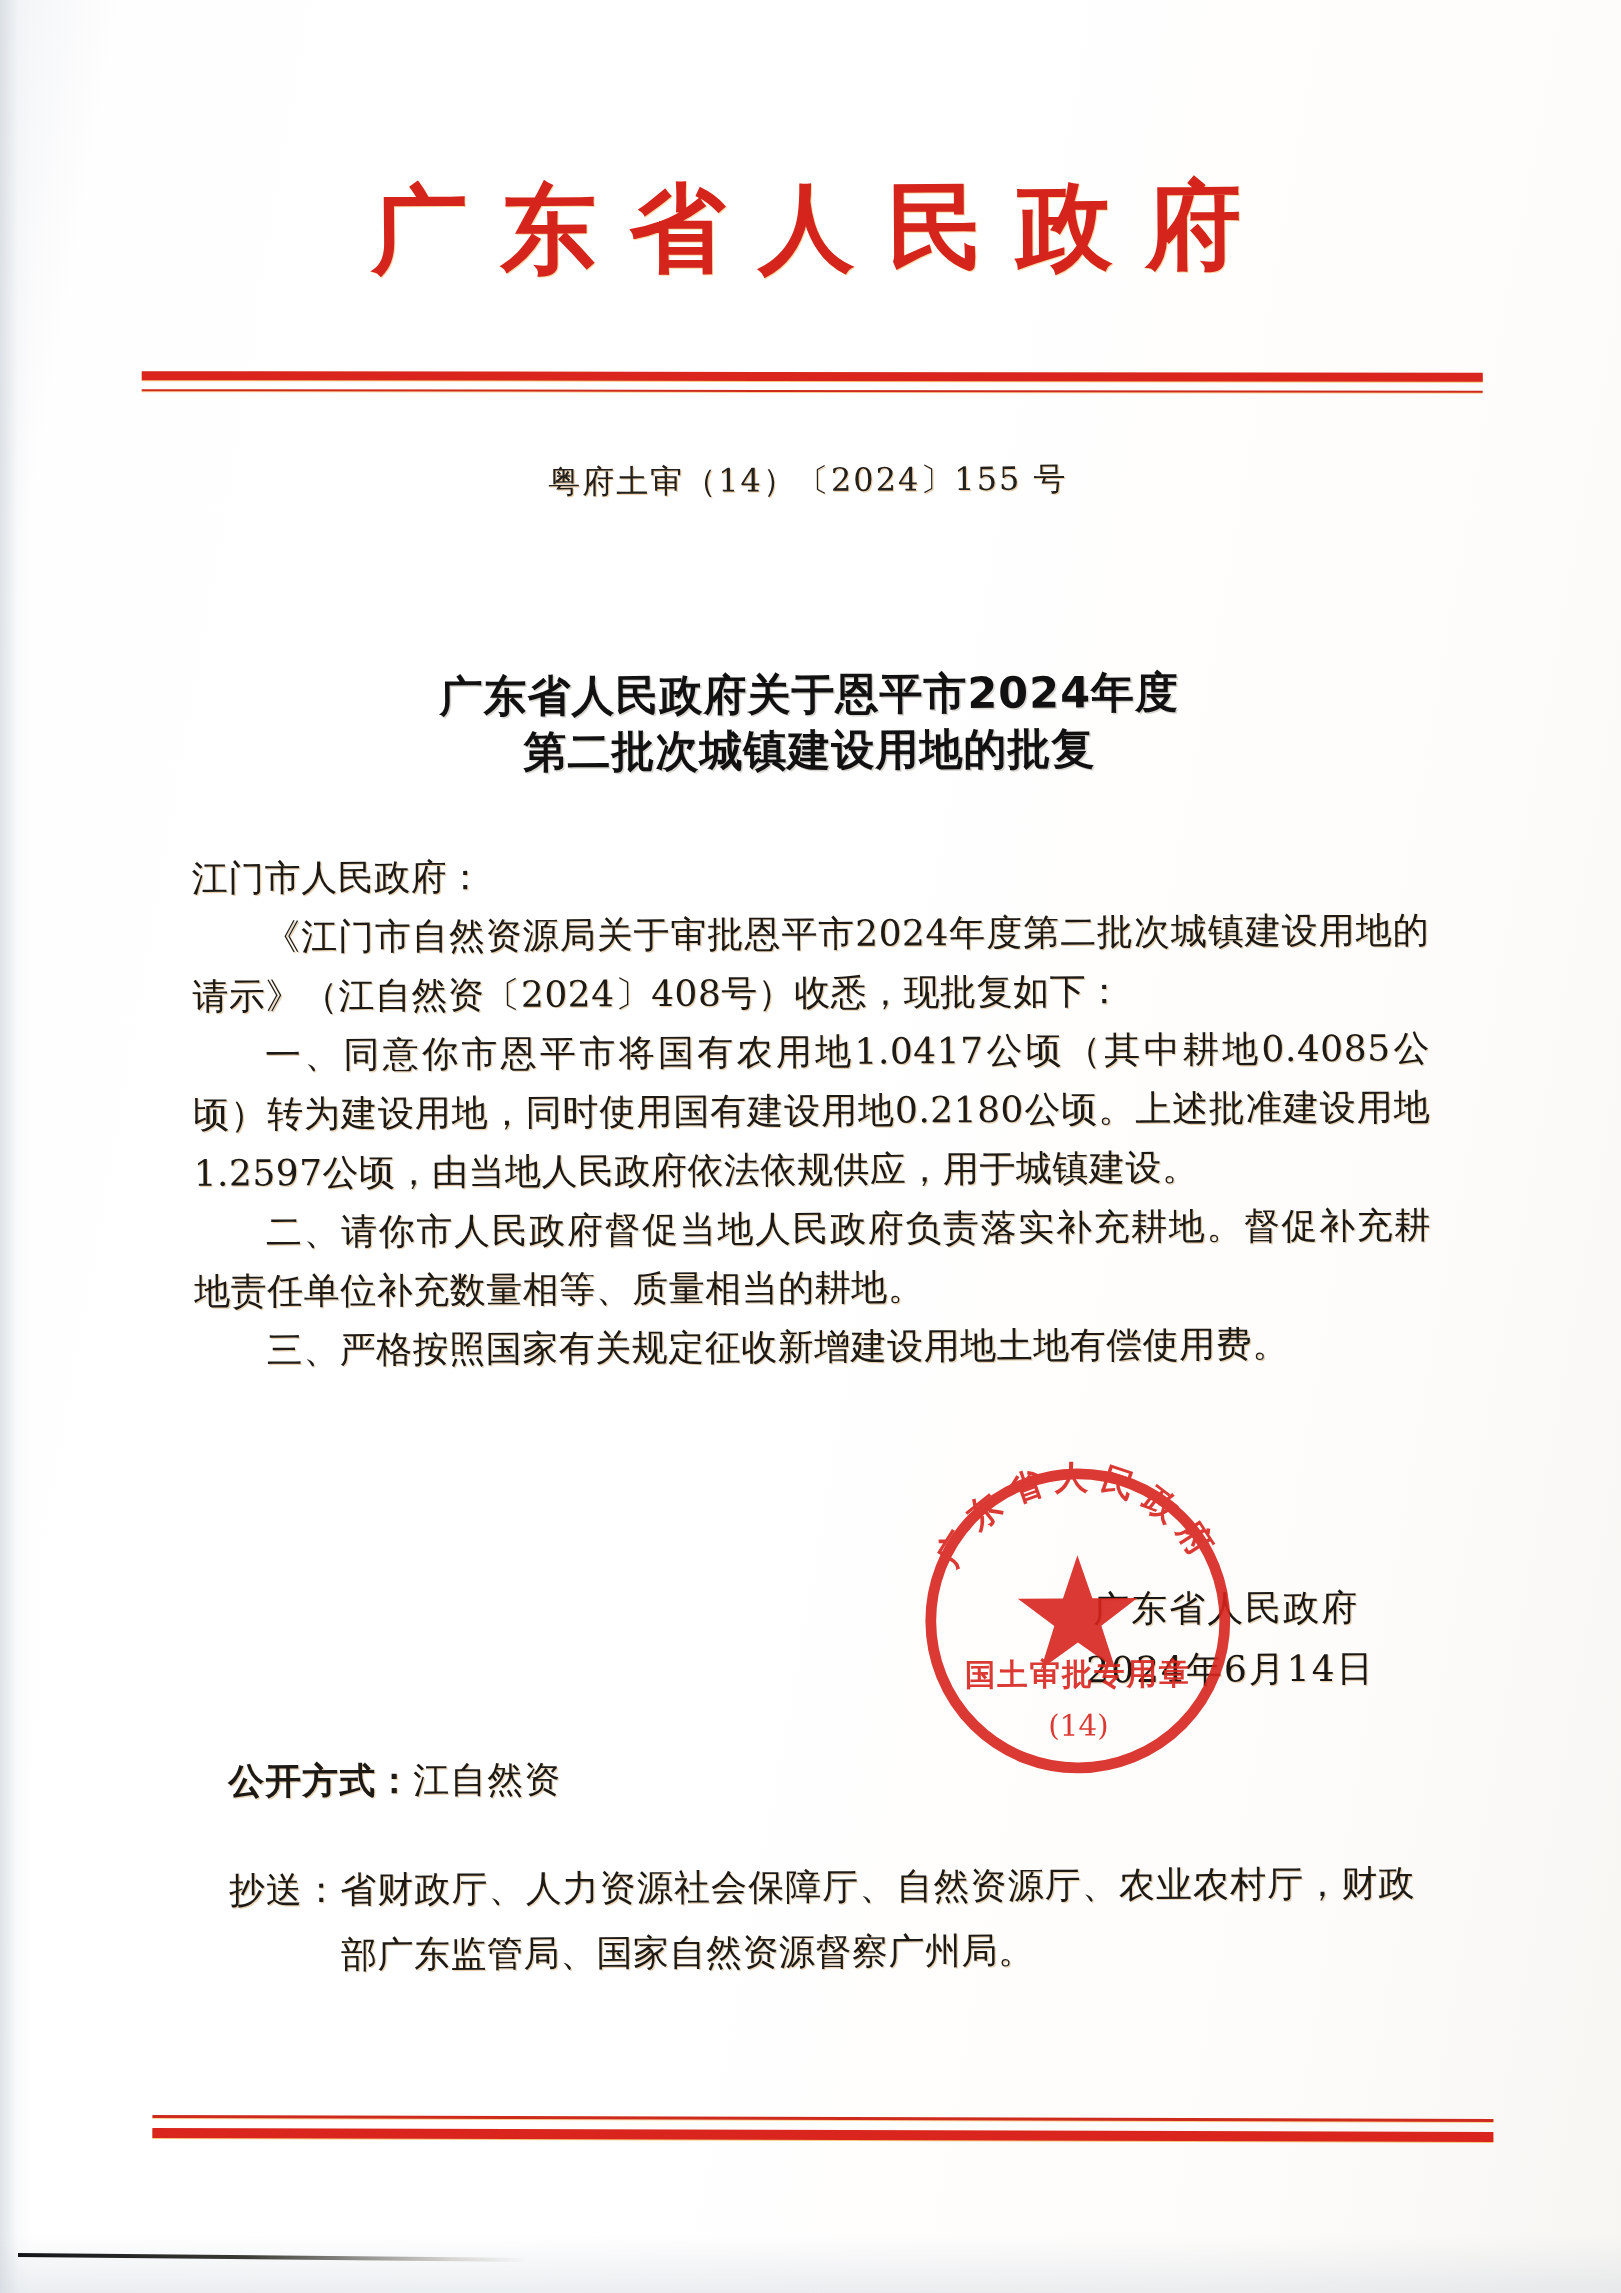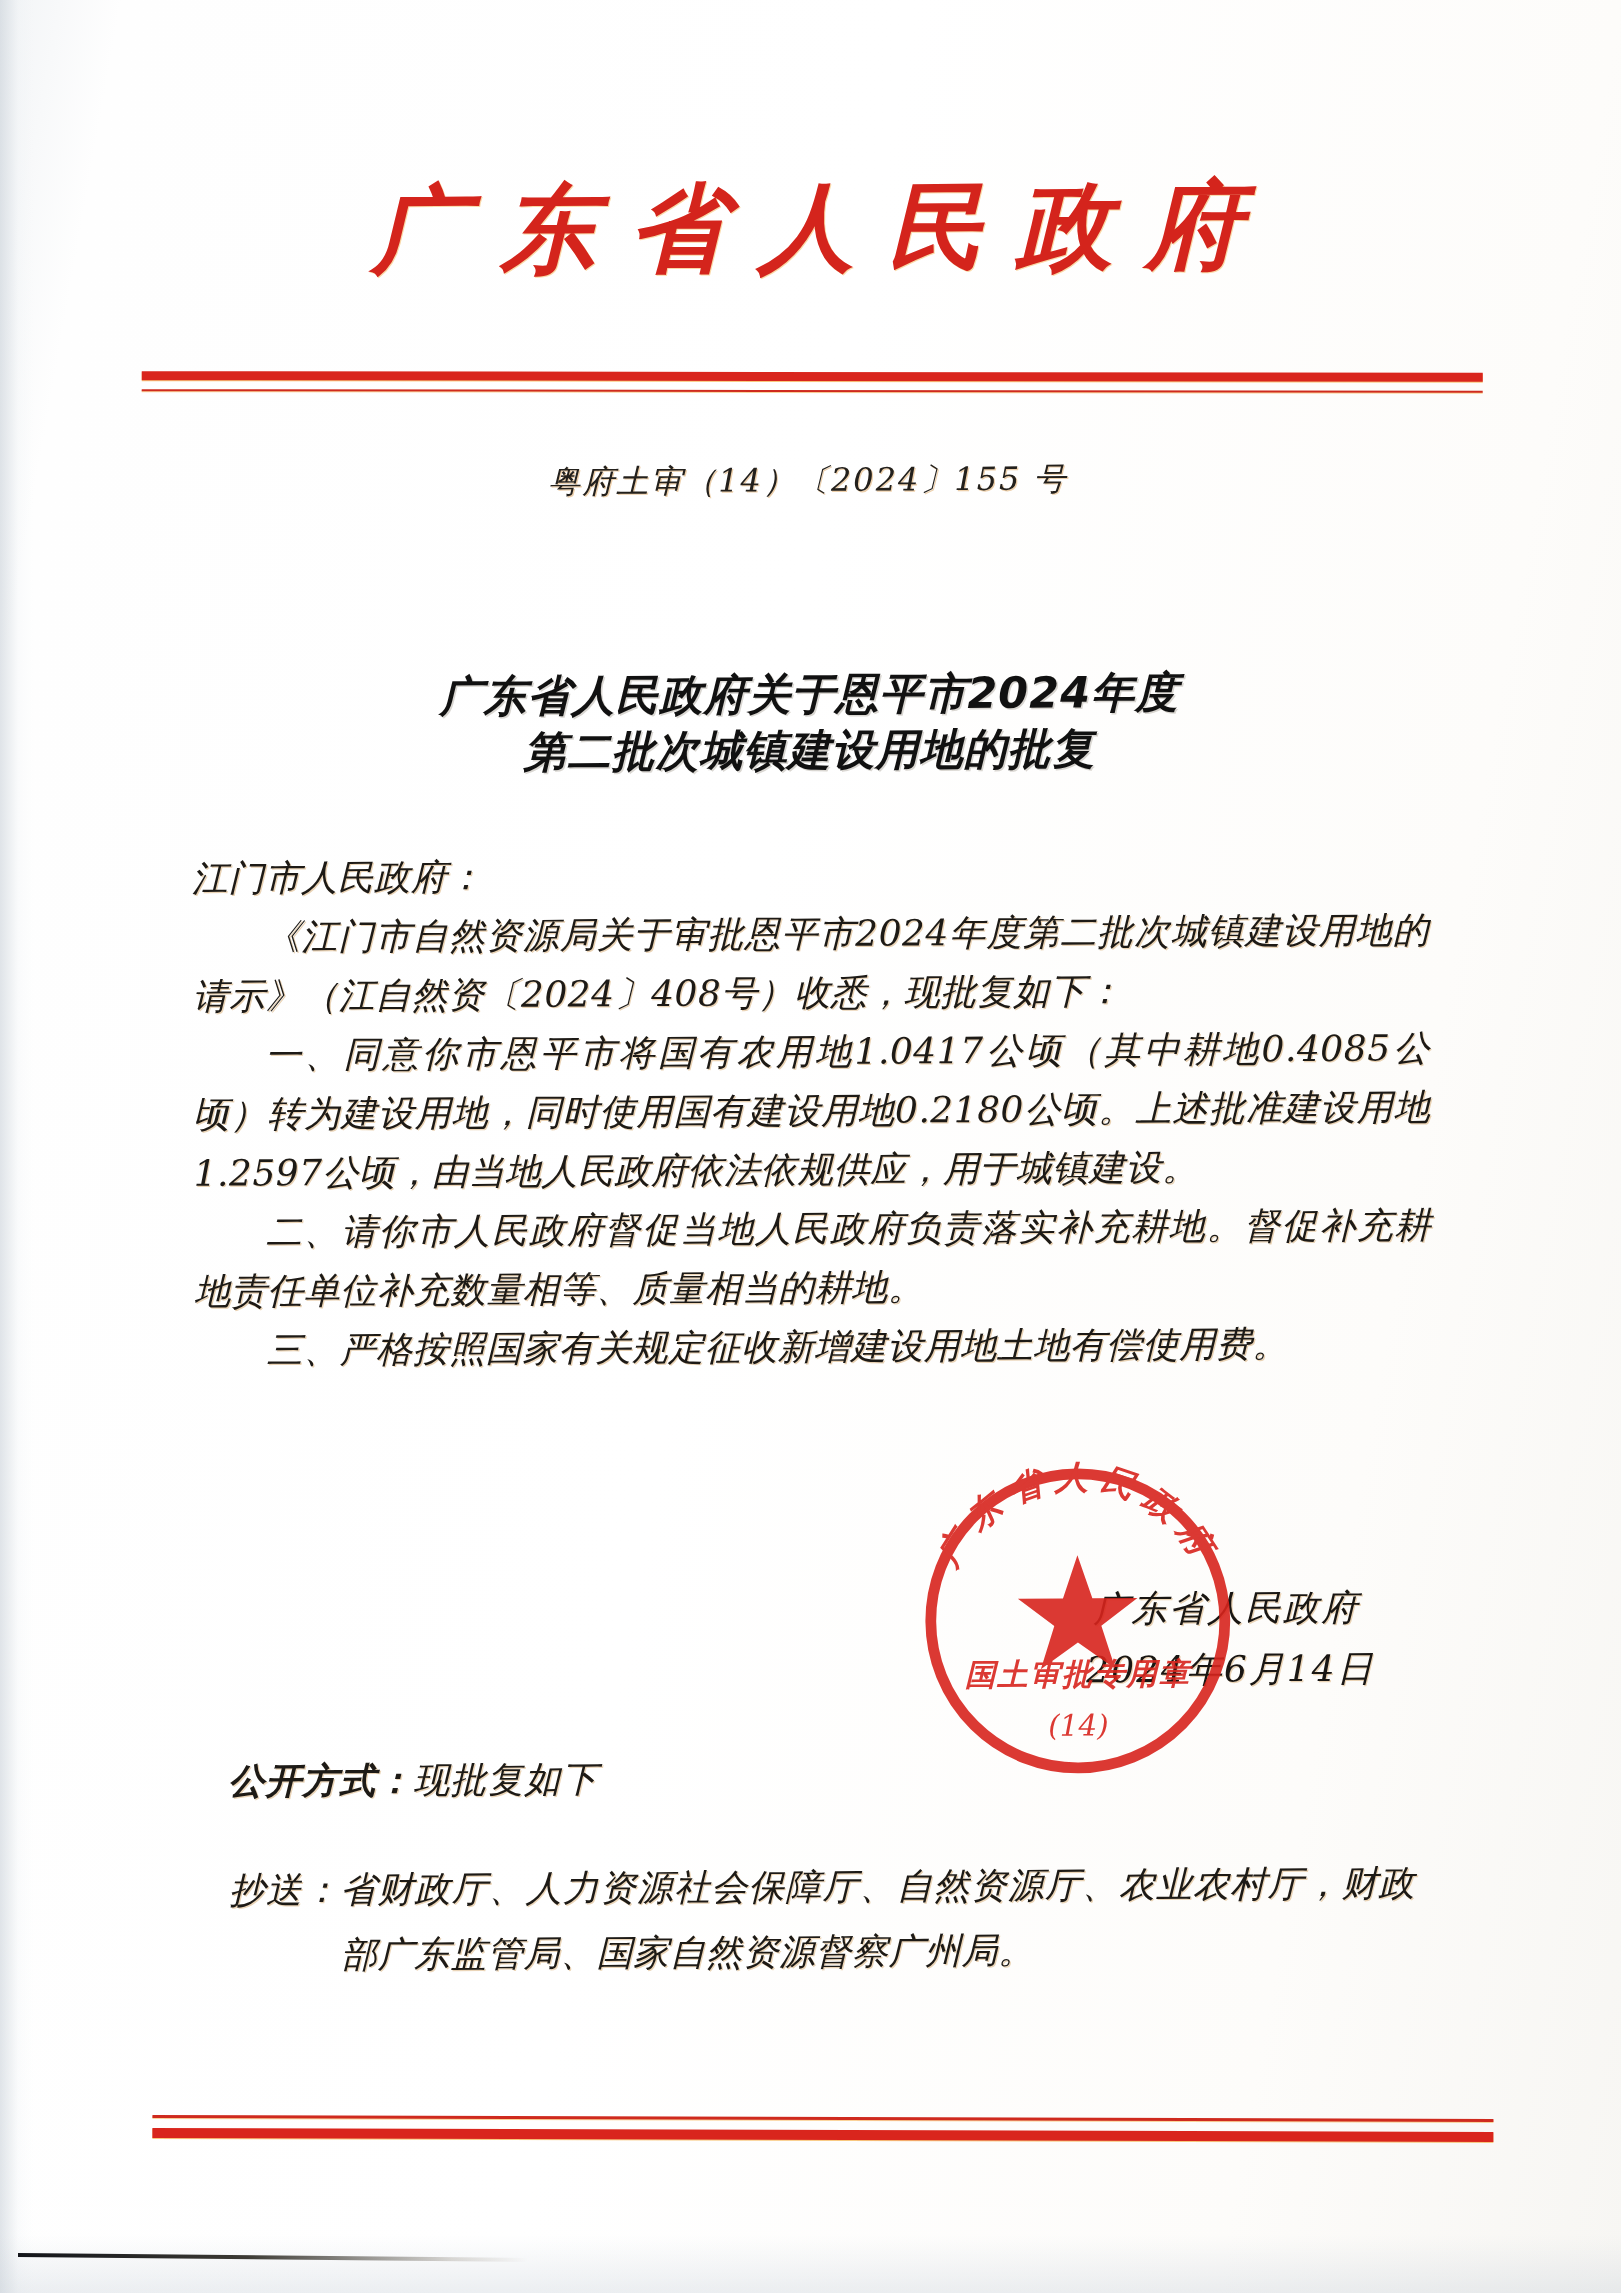--- a/index.html
+++ b/index.html
@@ -10,21 +10,20 @@
   body {
     font-family: "DejaVu Serif", "Liberation Serif", serif;
   }
 
   .page {
     position: relative;
     width: 1621px;
     height: 2294px;
     background: #fdfdfb;
     overflow: hidden;
-    font-style: italic;
   }
 
   
   .paper-tone {
     position: absolute;
     inset: 0;
     background:
       linear-gradient(100deg, #f2f4f6 0%, #fefefe 6%, #ffffff 45%, #fdfcfa 80%, #f7f6f3 100%);
     pointer-events: none;
   }
@@ -274,21 +273,21 @@
           <text font-family="'DejaVu Serif','Liberation Serif',serif" font-size="34" font-weight="700" fill="#d8241d" letter-spacing="11">
             <textPath href="#sealArcTop" startOffset="50%" text-anchor="middle">广东省人民政府</textPath>
           </text>
           <text x="175" y="240" text-anchor="middle" font-family="'DejaVu Serif','Liberation Serif',serif" font-size="31" font-weight="700" fill="#d8241d" letter-spacing="2">国土审批专用章</text>
           <text x="175" y="292" text-anchor="middle" font-family="'DejaVu Serif','Liberation Serif',serif" font-size="30" fill="#d8241d">(14)</text>
         </g>
       </svg>
     </div>
 
     <div class="disclosure">
-      <span class="lbl">公开方式：</span><span>现批复如下</span>
+      <span class="lbl">公开方式：</span><span>江自然资</span>
     </div>
 
     <div class="cc-block">
       <div class="cc-hang">抄送：省财政厅、人力资源社会保障厅、自然资源厅、农业农村厅，财政部广东监管局、国家自然资源督察广州局。</div>
     </div>
 
     <div class="rule-group-bottom">
       <div class="rule-thin"></div>
       <div class="rule-gap"></div>
       <div class="rule-thick"></div>

